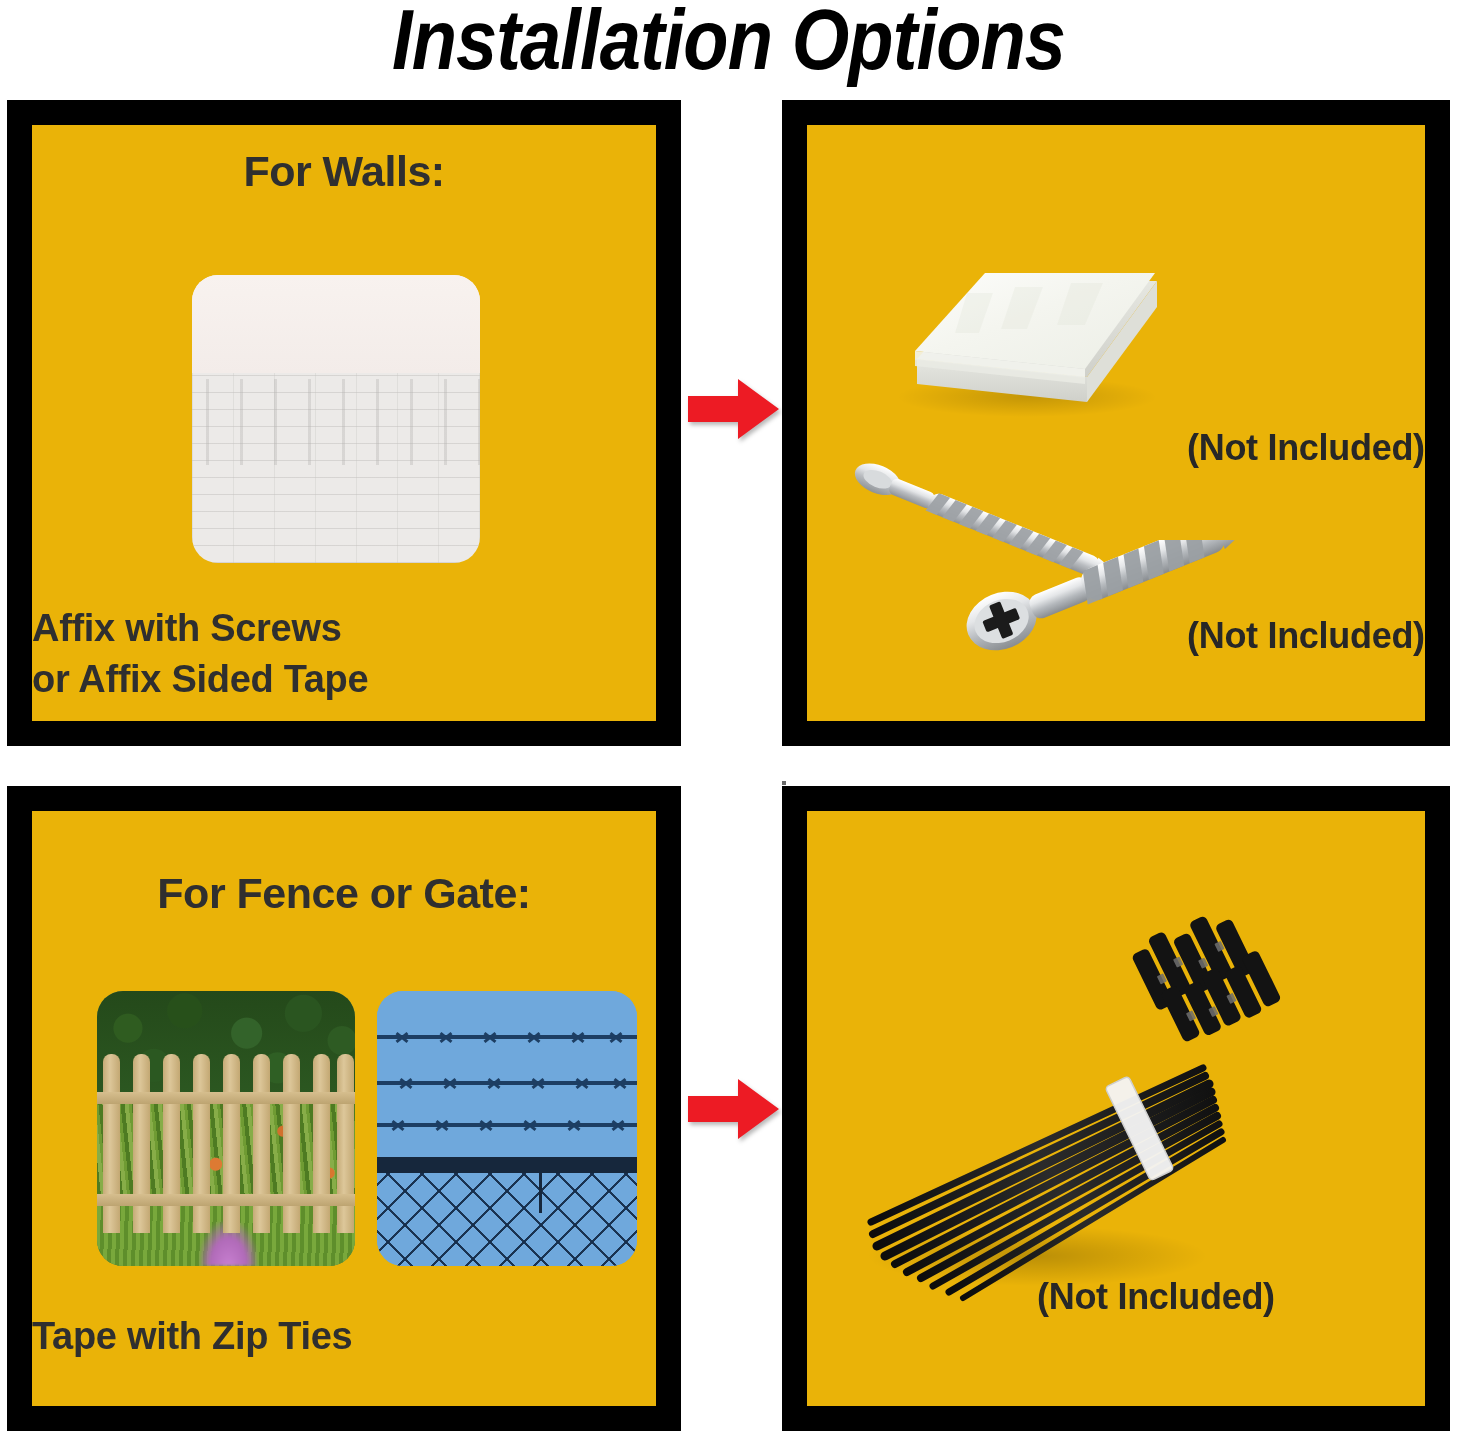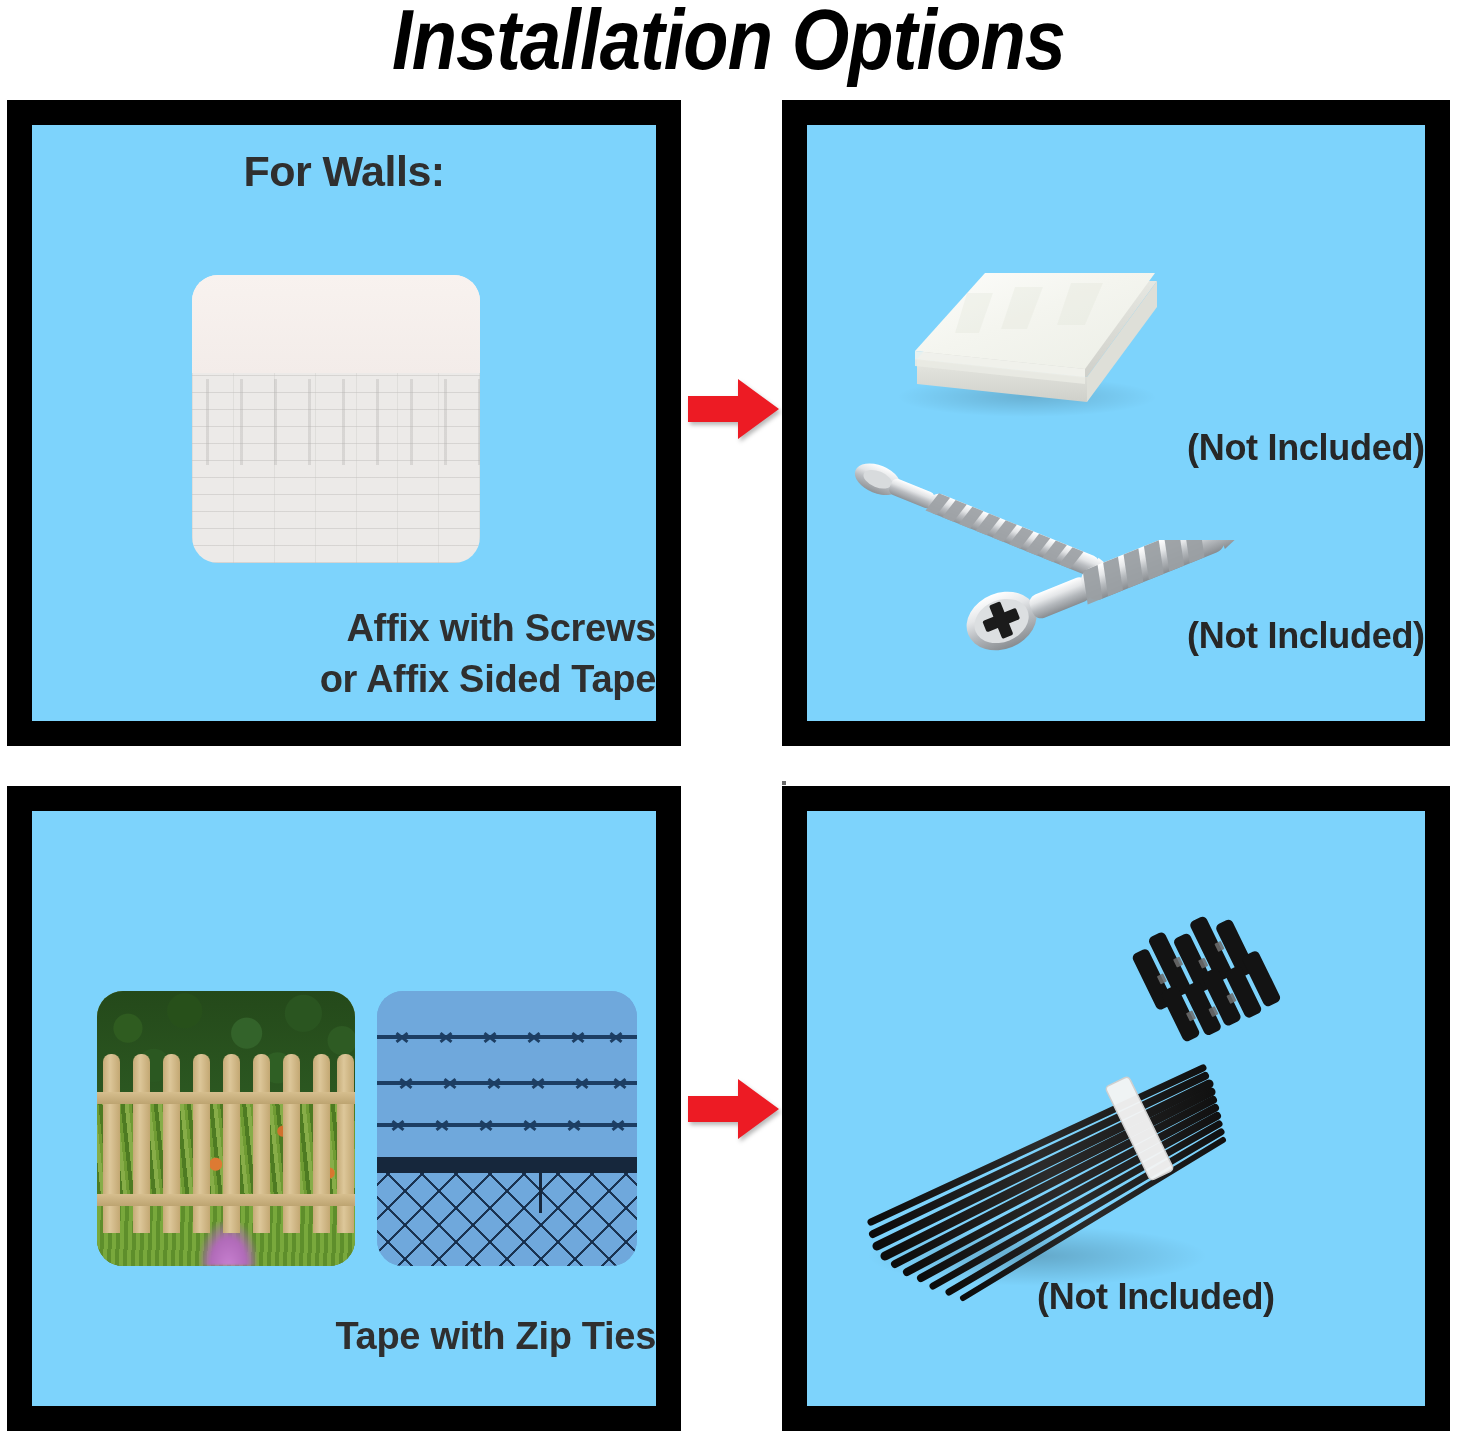--- a/index.html
+++ b/index.html
@@ -32,32 +32,32 @@
     position:absolute;
     background:#ffffff;
     border:25px solid #000000;
     box-sizing:border-box;
   }
   #panel-walls      {left:7px;   top:100px;  width:674px;  height:646px;}
   #panel-wall-hw    {left:782px; top:100px;  width:668px;  height:646px;}
   #panel-fence      {left:7px;   top:786px;  width:674px;  height:645px;}
   #panel-fence-hw   {left:782px; top:786px;  width:668px;  height:645px;}
 
-  .panel-inner{position:relative;width:100%;height:100%;background:#7dd3fc;overflow:hidden;}
+  .panel-inner{position:relative;width:100%;height:100%;background:#eab308;overflow:hidden;}
 
   
   .panel-heading{
     position:absolute;left:0;width:100%;
     text-align:center;
     font-size:43px;font-weight:bold;color:#2f2f2f;
     letter-spacing:-0.5px;
   }
   .panel-caption{
     position:absolute;left:0;width:100%;
-    text-align:right;
+    text-align:left;
     font-size:38px;font-weight:bold;color:#2f2f2f;
     line-height:1.35;
     letter-spacing:-0.3px;
   }
   .note-label{
     position:absolute;
     font-size:36px;font-weight:bold;color:#272727;
     white-space:nowrap;
     letter-spacing:-0.3px;
   }
@@ -299,20 +299,21 @@
       </div>
 
       <div class="note-label" style="left:380px;top:490px;">(Not Included)</div>
     </div>
   </div>
 
   <div class="dot-artifact"></div>
 
   <div class="panel" id="panel-fence">
     <div class="panel-inner">
+      <div class="panel-heading" style="top:58px;">For Fence or Gate:</div>
 
       <div class="fence-photo" id="fence-wood">
         <div class="hedge"></div>
         <div class="foliage"></div>
         <div class="flowers"></div>
         <div class="lawn"></div>
         <div class="path"></div>
         <div class="pickets">
           <div class="picket" style="left:6px;"></div>
           <div class="picket" style="left:36px;"></div>

